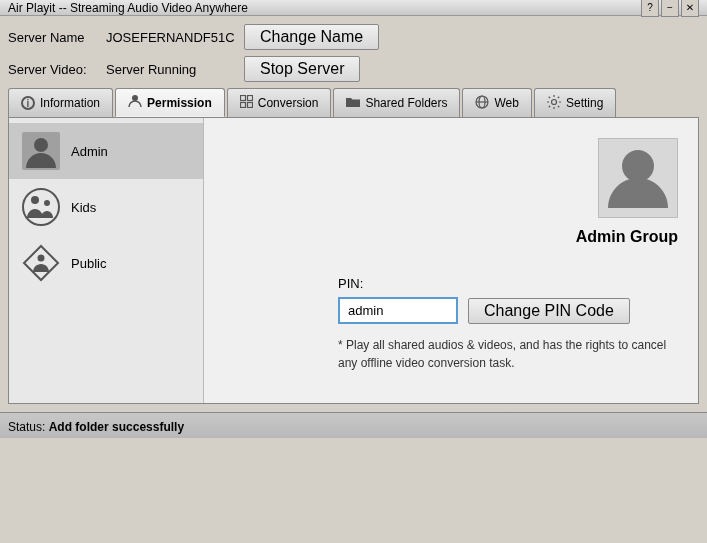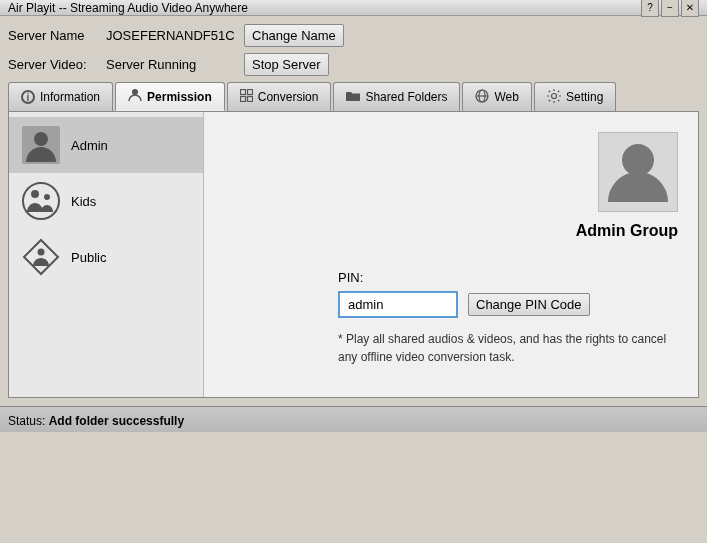--- a/index.html
+++ b/index.html
@@ -55,23 +55,23 @@
       min-width: 90px;
     }
     .server-name-val {
       font-size: 13px;
       color: #000;
       min-width: 130px;
     }
     .win-button {
       background: linear-gradient(to bottom, #f0f0f0, #d8d8d8);
       border: 1px solid #888;
-      padding: 3px 7px;
+      padding: 3px 15px;
       cursor: pointer;
-      font-size: 13px;
+      font-size: 16px;
       border-radius: 2px;
     }
     .tabs-container {
       display: flex;
       border-bottom: 1px solid #888;
       margin-bottom: 0;
     }
     .tab {
       padding: 5px 12px;
       background: linear-gradient(to bottom, #e8e8e8, #c8c8c8);

